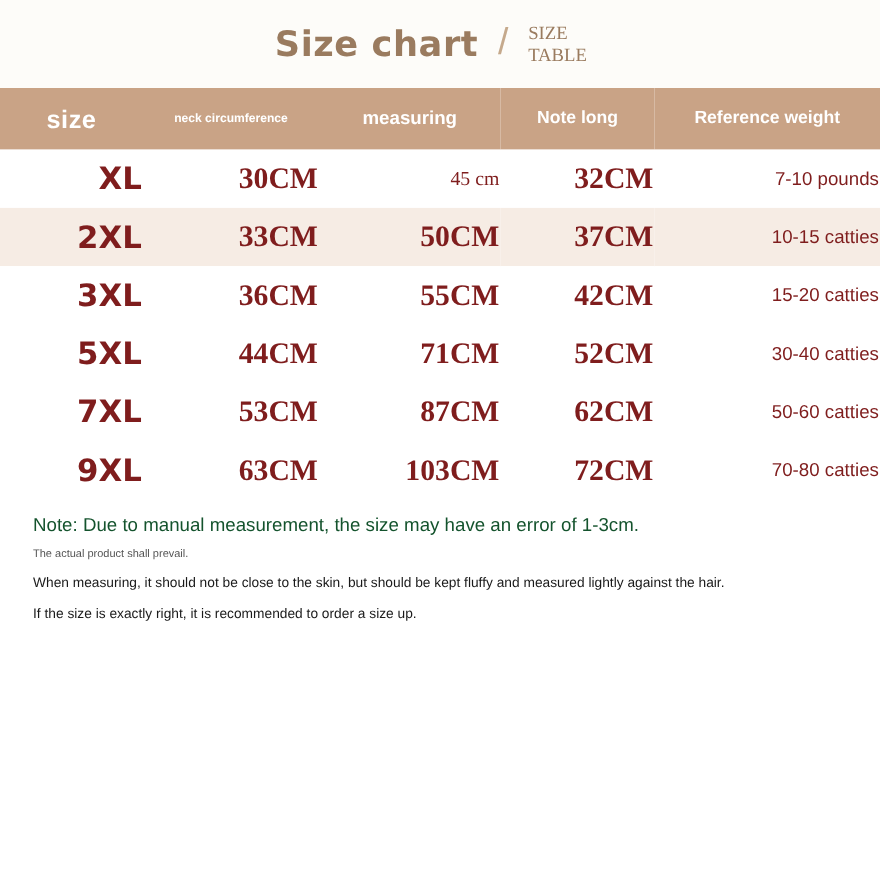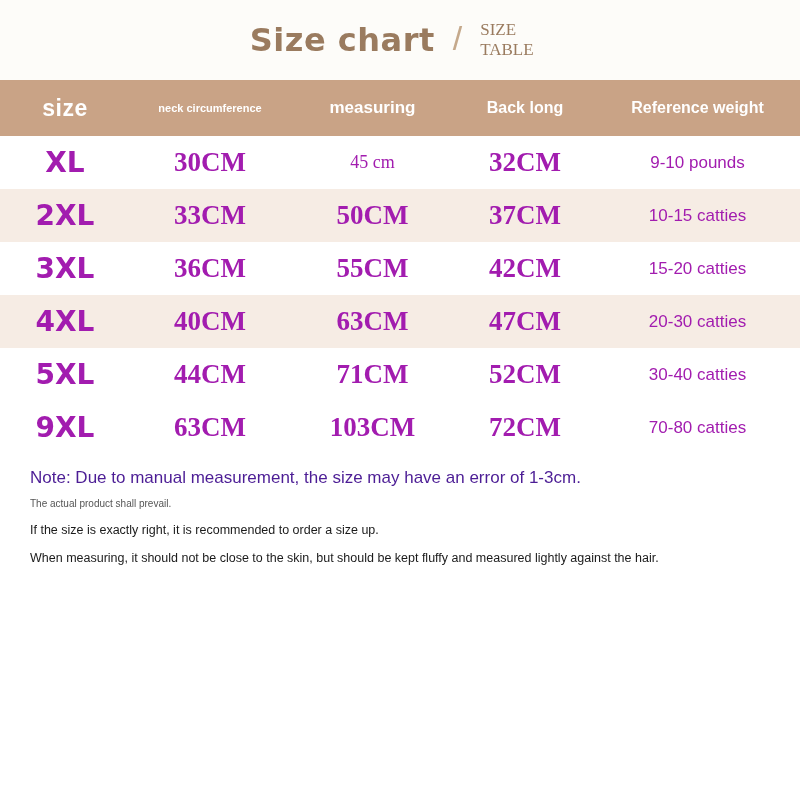--- a/index.html
+++ b/index.html
@@ -93,23 +93,23 @@
   .row {
     height: 53px;
   }
   .row.even {
     background: #ffffff;
   }
   .row.odd {
     background: #f6ece4;
   }
   .cell {
-    text-align: center;
+    text-align: right;
     vertical-align: middle;
-    color: #a21caf;
+    color: #7f1d1d;
   }
   .cell-size {
     font-size: 28px;
     font-weight: bold;
     font-family: "DejaVu Sans", sans-serif;
   }
   .cell-num {
     font-size: 27px;
     font-weight: bold;
     font-family: Liberation Serif, serif;
@@ -131,21 +131,21 @@
   col.c4 { width: 140px; }
   col.c5 { width: 205px; }
 
   
   .notes {
     padding: 14px 30px 0 30px;
     background: #ffffff;
   }
   .note-main {
     font-size: 17px;
-    color: #4c1d95;
+    color: #14532d;
     margin-bottom: 10px;
     font-family: "Liberation Sans", sans-serif;
   }
   .note-small {
     font-size: 10px;
     color: #555555;
     margin-bottom: 14px;
   }
   .note-line {
     font-size: 12.5px;
@@ -172,70 +172,70 @@
         <col class="c2">
         <col class="c3">
         <col class="c4">
         <col class="c5">
     </colgroup>
     <thead>
       <tr class="head-row">
         <th class="head-cell head-size">size</th>
         <th class="head-cell head-neck">neck circumference</th>
         <th class="head-cell head-waist">measuring</th>
-        <th class="head-cell head-back">Back long</th>
+        <th class="head-cell head-back">Note long</th>
         <th class="head-cell head-ref">Reference weight</th>
       </tr>
     </thead>
     <tbody>
       <tr class="row even">
         <td class="cell cell-size">XL</td>
         <td class="cell cell-num">30CM</td>
         <td class="cell cell-num small">45 cm</td>
         <td class="cell cell-num">32CM</td>
-        <td class="cell cell-ref">9-10 pounds</td>
+        <td class="cell cell-ref">7-10 pounds</td>
       </tr>
       <tr class="row odd">
         <td class="cell cell-size">2XL</td>
         <td class="cell cell-num">33CM</td>
         <td class="cell cell-num">50CM</td>
         <td class="cell cell-num">37CM</td>
         <td class="cell cell-ref">10-15 catties</td>
       </tr>
       <tr class="row even">
         <td class="cell cell-size">3XL</td>
         <td class="cell cell-num">36CM</td>
         <td class="cell cell-num">55CM</td>
         <td class="cell cell-num">42CM</td>
         <td class="cell cell-ref">15-20 catties</td>
       </tr>
-      <tr class="row odd">
-        <td class="cell cell-size">4XL</td>
-        <td class="cell cell-num">40CM</td>
-        <td class="cell cell-num">63CM</td>
-        <td class="cell cell-num">47CM</td>
-        <td class="cell cell-ref">20-30 catties</td>
-      </tr>
       <tr class="row even">
         <td class="cell cell-size">5XL</td>
         <td class="cell cell-num">44CM</td>
         <td class="cell cell-num">71CM</td>
         <td class="cell cell-num">52CM</td>
         <td class="cell cell-ref">30-40 catties</td>
       </tr>
       <tr class="row even">
+        <td class="cell cell-size">7XL</td>
+        <td class="cell cell-num">53CM</td>
+        <td class="cell cell-num">87CM</td>
+        <td class="cell cell-num">62CM</td>
+        <td class="cell cell-ref">50-60 catties</td>
+      </tr>
+      <tr class="row even">
         <td class="cell cell-size">9XL</td>
         <td class="cell cell-num">63CM</td>
         <td class="cell cell-num">103CM</td>
         <td class="cell cell-num">72CM</td>
         <td class="cell cell-ref">70-80 catties</td>
       </tr>
     </tbody>
   </table>
 
   <div class="notes">
     <div class="note-main">Note: Due to manual measurement, the size may have an error of 1-3cm.</div>
     <div class="note-small">The actual product shall prevail.</div>
+    <div class="note-line">When measuring, it should not be close to the skin, but should be kept fluffy and measured lightly against the hair.</div>
     <div class="note-line">If the size is exactly right, it is recommended to order a size up.</div>
-    <div class="note-line">When measuring, it should not be close to the skin, but should be kept fluffy and measured lightly against the hair.</div>
   </div>
 
 </div>
 
 </body></html>

